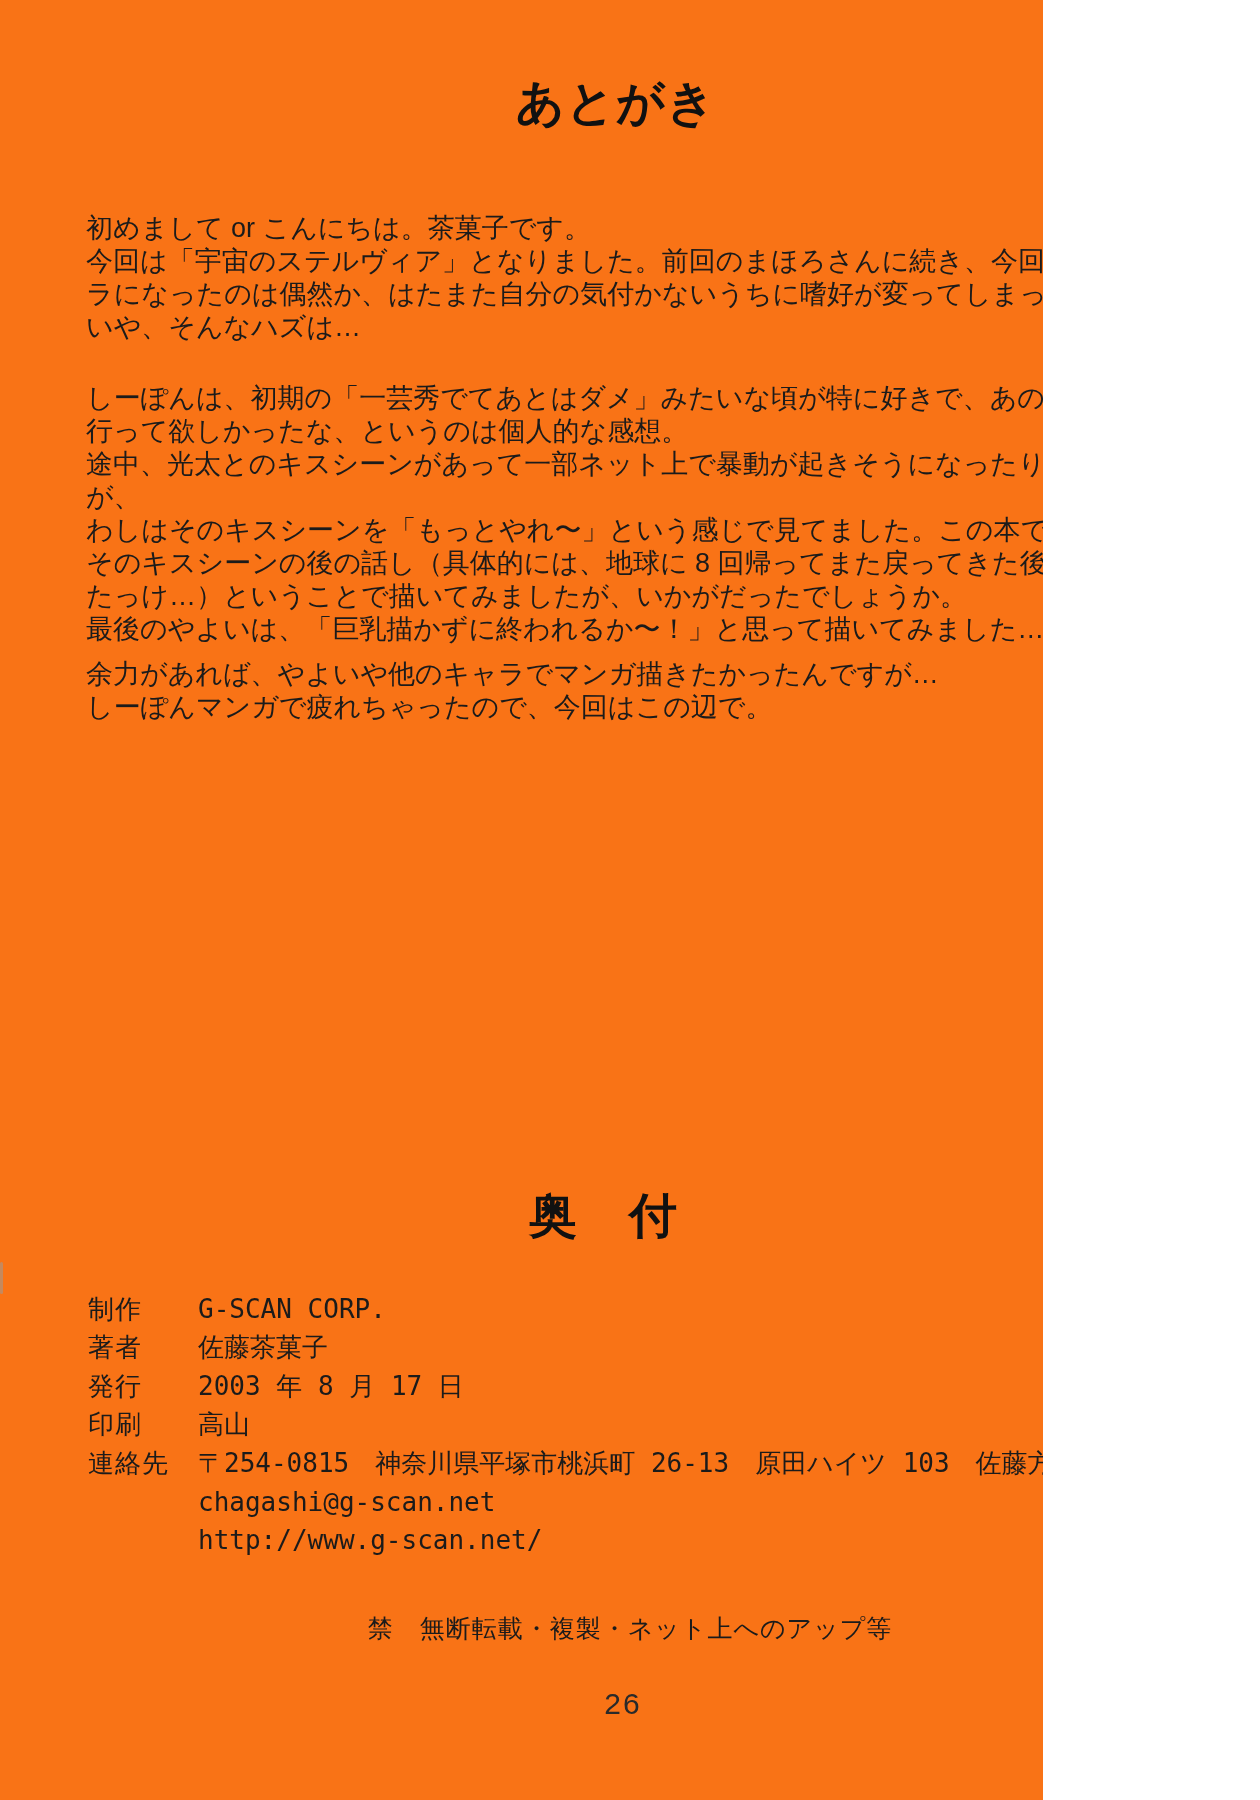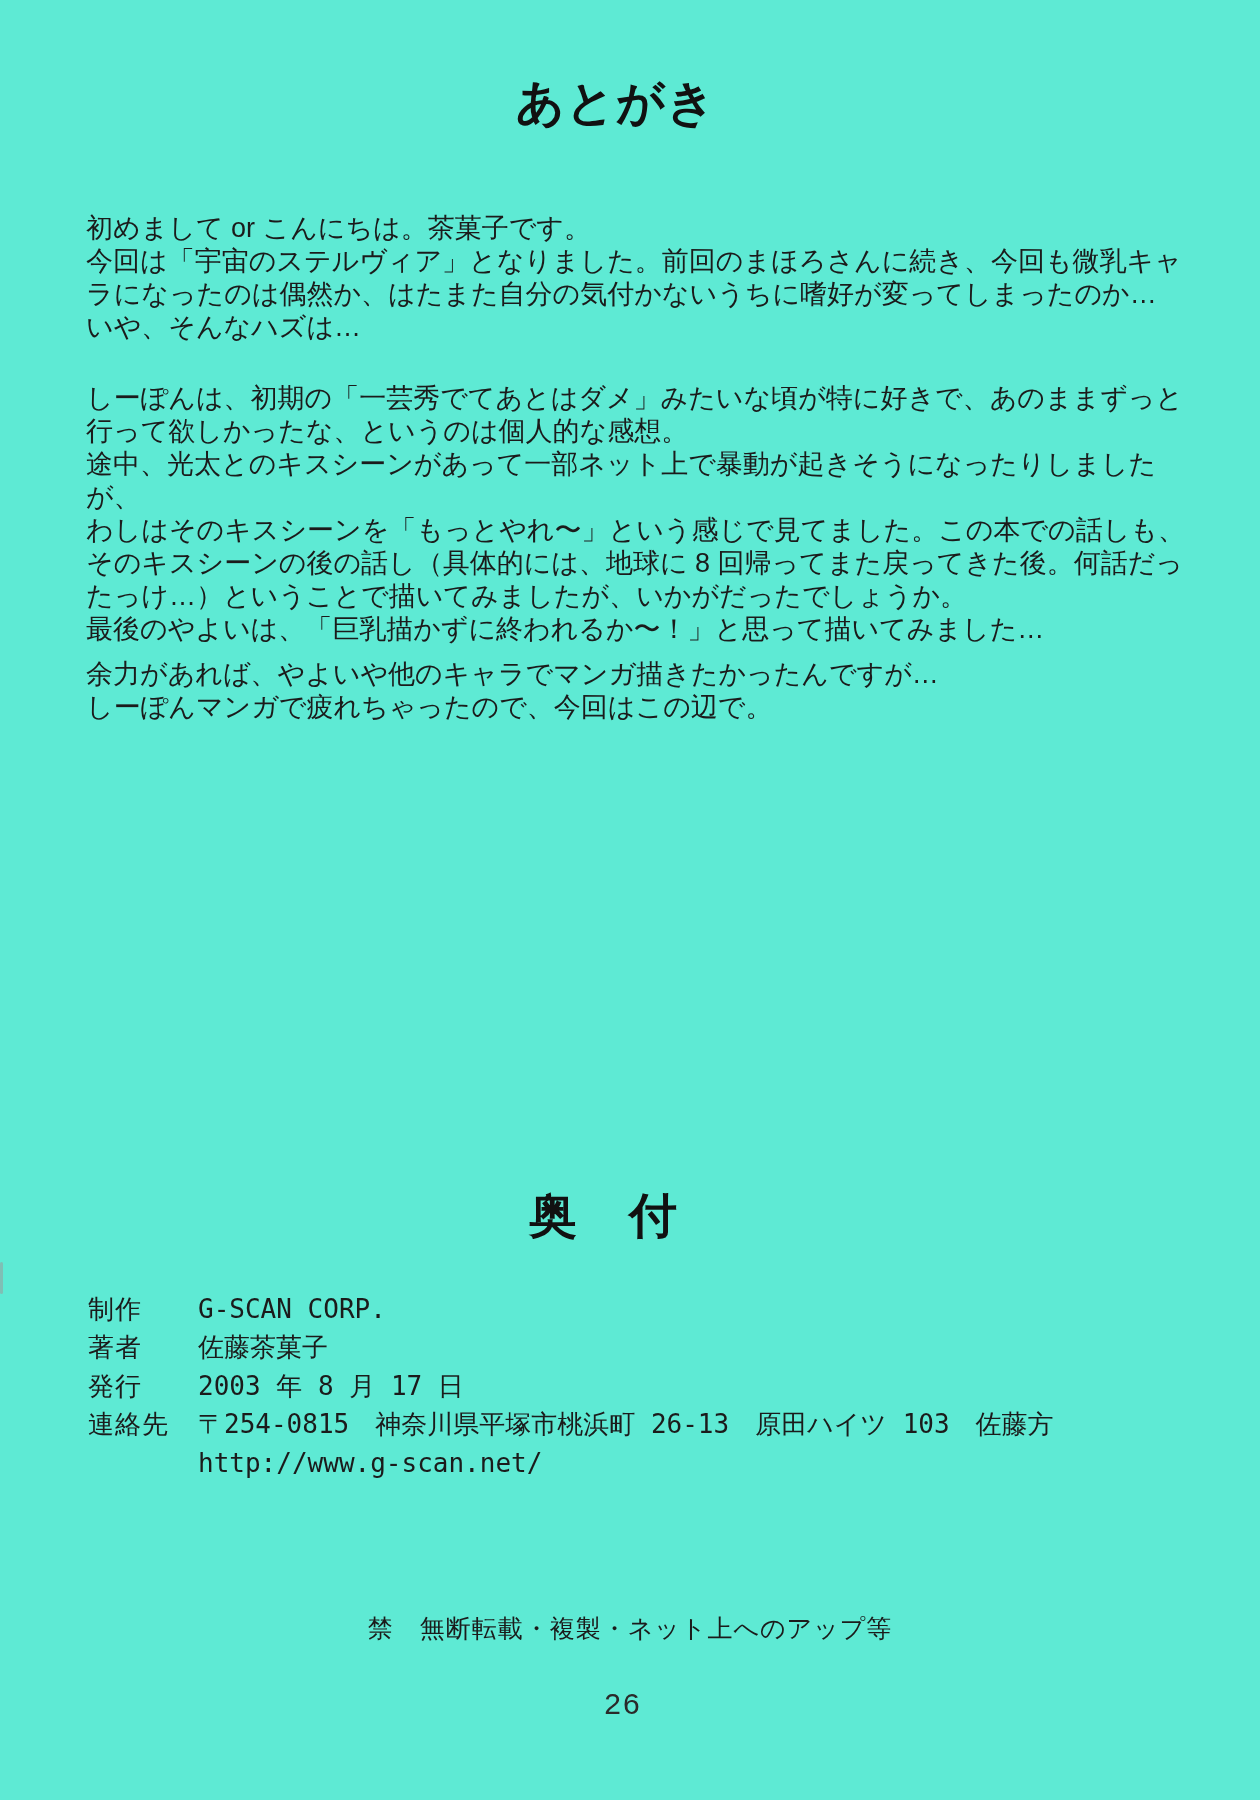--- a/index.html
+++ b/index.html
@@ -2,23 +2,23 @@
 <html lang="ja"><head>
 <meta charset="utf-8">
 <style>
   html, body {
     margin: 0;
     padding: 0;
     background: #ffffff;
   }
   .sheet {
     position: relative;
-    width: 1260px;
+    width: 1043px;
     height: 1800px;
-    background: #5eead4;
+    background: #f97316;
     color: #1b1b1b;
     font-family: "Liberation Sans", sans-serif;
     overflow: hidden;
   }
   .afterword-title {
     position: absolute;
     top: 74px;
     left: 0;
     width: 1260px;
     margin: 0;
@@ -154,22 +154,30 @@
     </div>
     <div class="colophon-row">
       <span class="colophon-label">著者</span>
       <span class="colophon-value">佐藤茶菓子</span>
     </div>
     <div class="colophon-row">
       <span class="colophon-label">発行</span>
       <span class="colophon-value">2003 年 8 月 17 日</span>
     </div>
     <div class="colophon-row">
+      <span class="colophon-label">印刷</span>
+      <span class="colophon-value">高山</span>
+    </div>
+    <div class="colophon-row">
       <span class="colophon-label">連絡先</span>
       <span class="colophon-value">〒254-0815　神奈川県平塚市桃浜町 26-13　原田ハイツ 103　佐藤方</span>
+    </div>
+    <div class="colophon-row">
+      <span class="colophon-label"></span>
+      <span class="colophon-value">chagashi@g-scan.net</span>
     </div>
     <div class="colophon-row">
       <span class="colophon-label"></span>
       <span class="colophon-value">http://www.g-scan.net/</span>
     </div>
   </div>
 
   <div class="notice">禁　無断転載・複製・ネット上へのアップ等</div>
 
   <div class="page-number">26</div>

